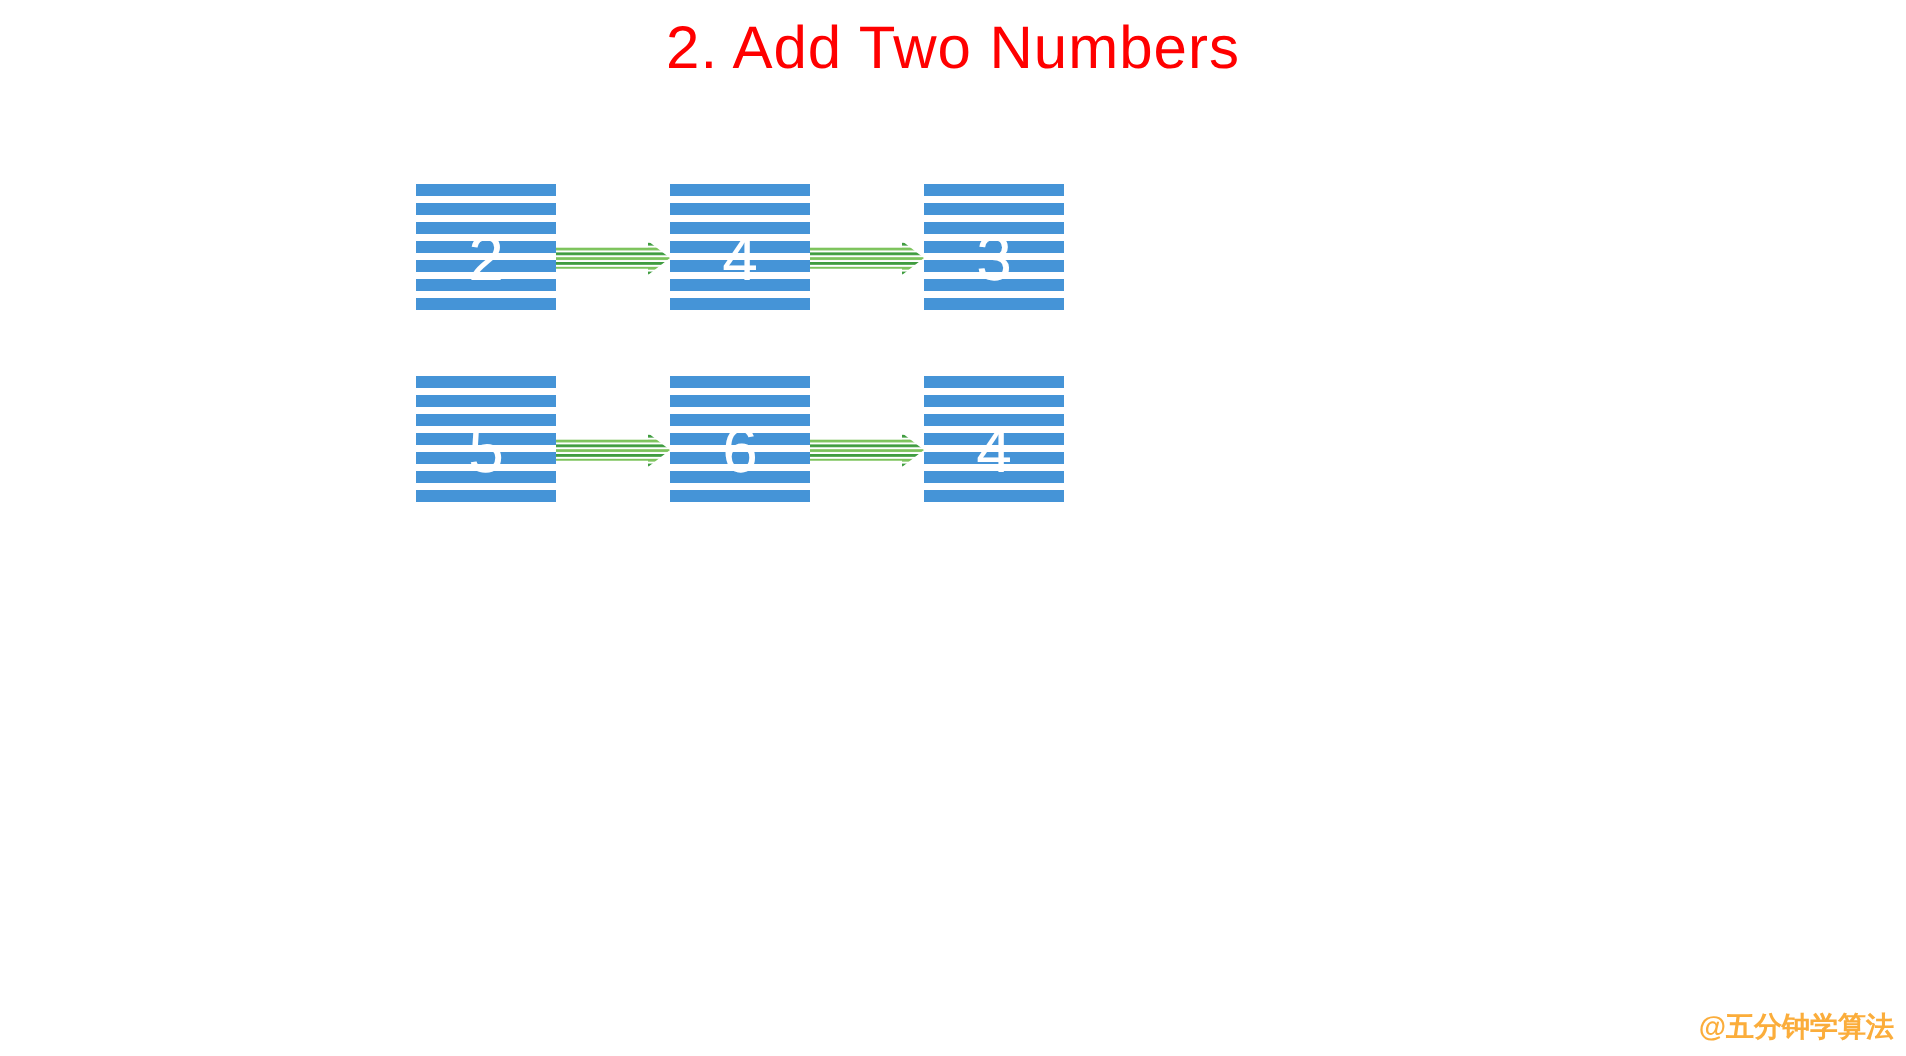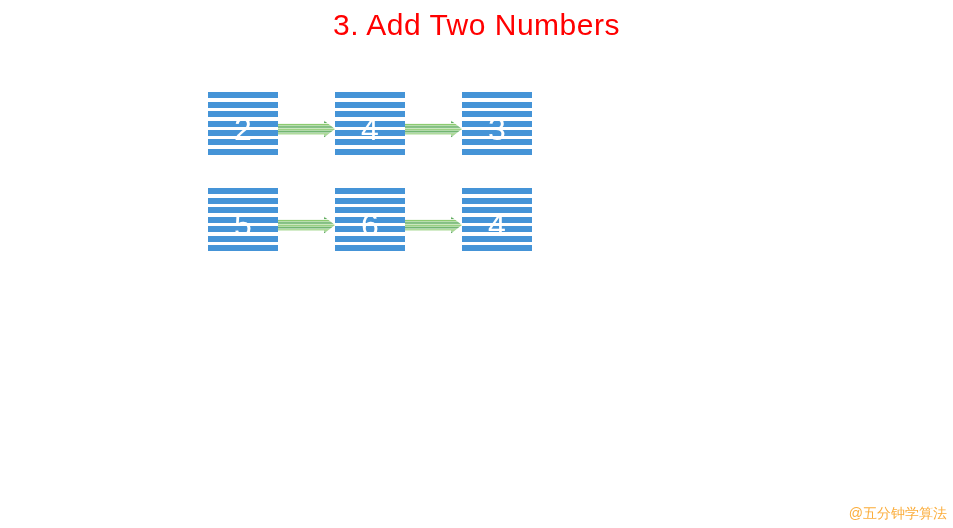--- a/index.html
+++ b/index.html
@@ -64,39 +64,39 @@
     left: 0;
   }
   .stripe-light { fill: var(--arrow-light, #7cc35b); }
   .stripe-dark  { fill: var(--arrow-dark, #3f9c3f); }
   .watermark {
     position: absolute;
     right: 6px;
     bottom: 5px;
     font-size: 14px;
     color: var(--watermark-color, #fbad3b);
-    font-weight: 400;
+    font-weight: 700;
   }
   .defs-holder { position: absolute; width: 0; height: 0; }
 </style>
 </head>
 <body>
 
 <div class="slide">
 
   <svg class="defs-holder" aria-hidden="true">
     <defs>
       <pattern id="greenStripes" width="6" height="4.8" patternUnits="userSpaceOnUse">
         <rect class="stripe-light" x="0" y="0" width="6" height="1.4"></rect>
         <rect class="stripe-dark" x="0" y="2.4" width="6" height="1.4"></rect>
       </pattern>
     </defs>
   </svg>
 
-  <div class="title">3. Add Two Numbers</div>
+  <div class="title">2. Add Two Numbers</div>
 
   <div class="list-row row-1">
     <div class="node">
       <span class="node-value">2</span>
     </div>
     <div class="arrow">
       <svg width="57" height="20" viewBox="0 0 57 20">
         <path d="M0 4.6 H46 V1.5 L57 10 L46 18.5 V15.4 H0 Z" fill="url(#greenStripes)"></path>
       </svg>
     </div>

